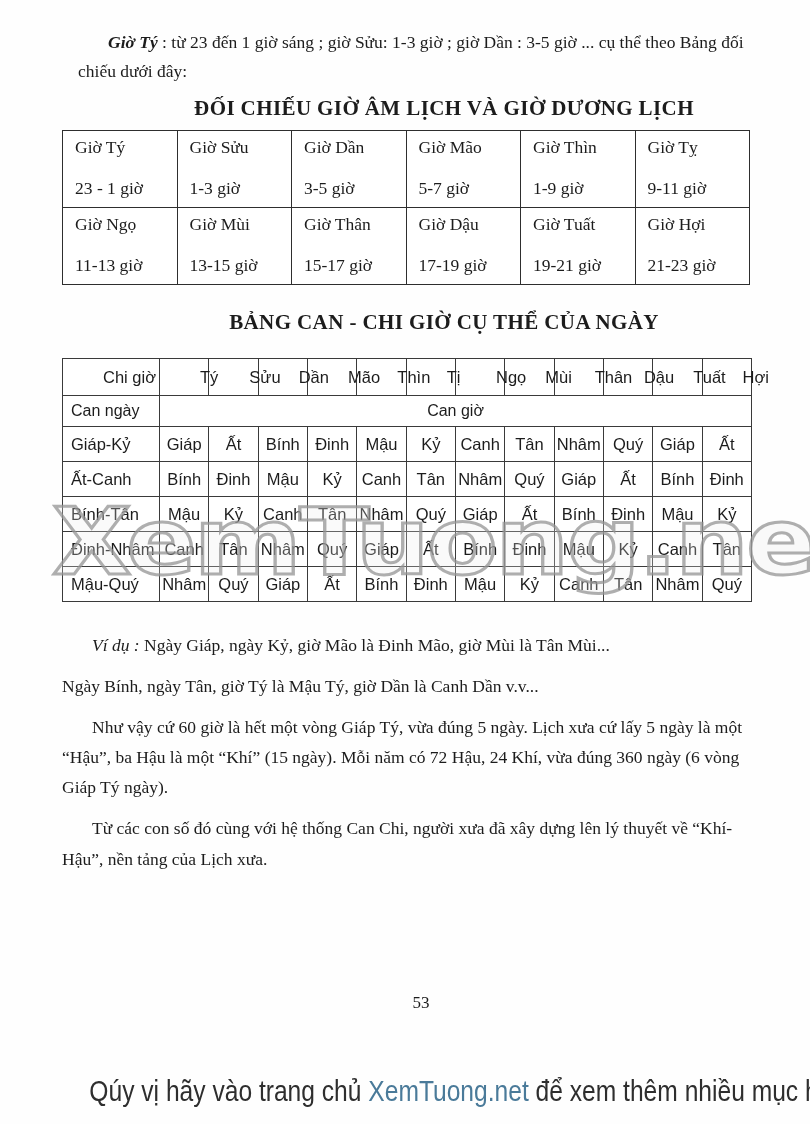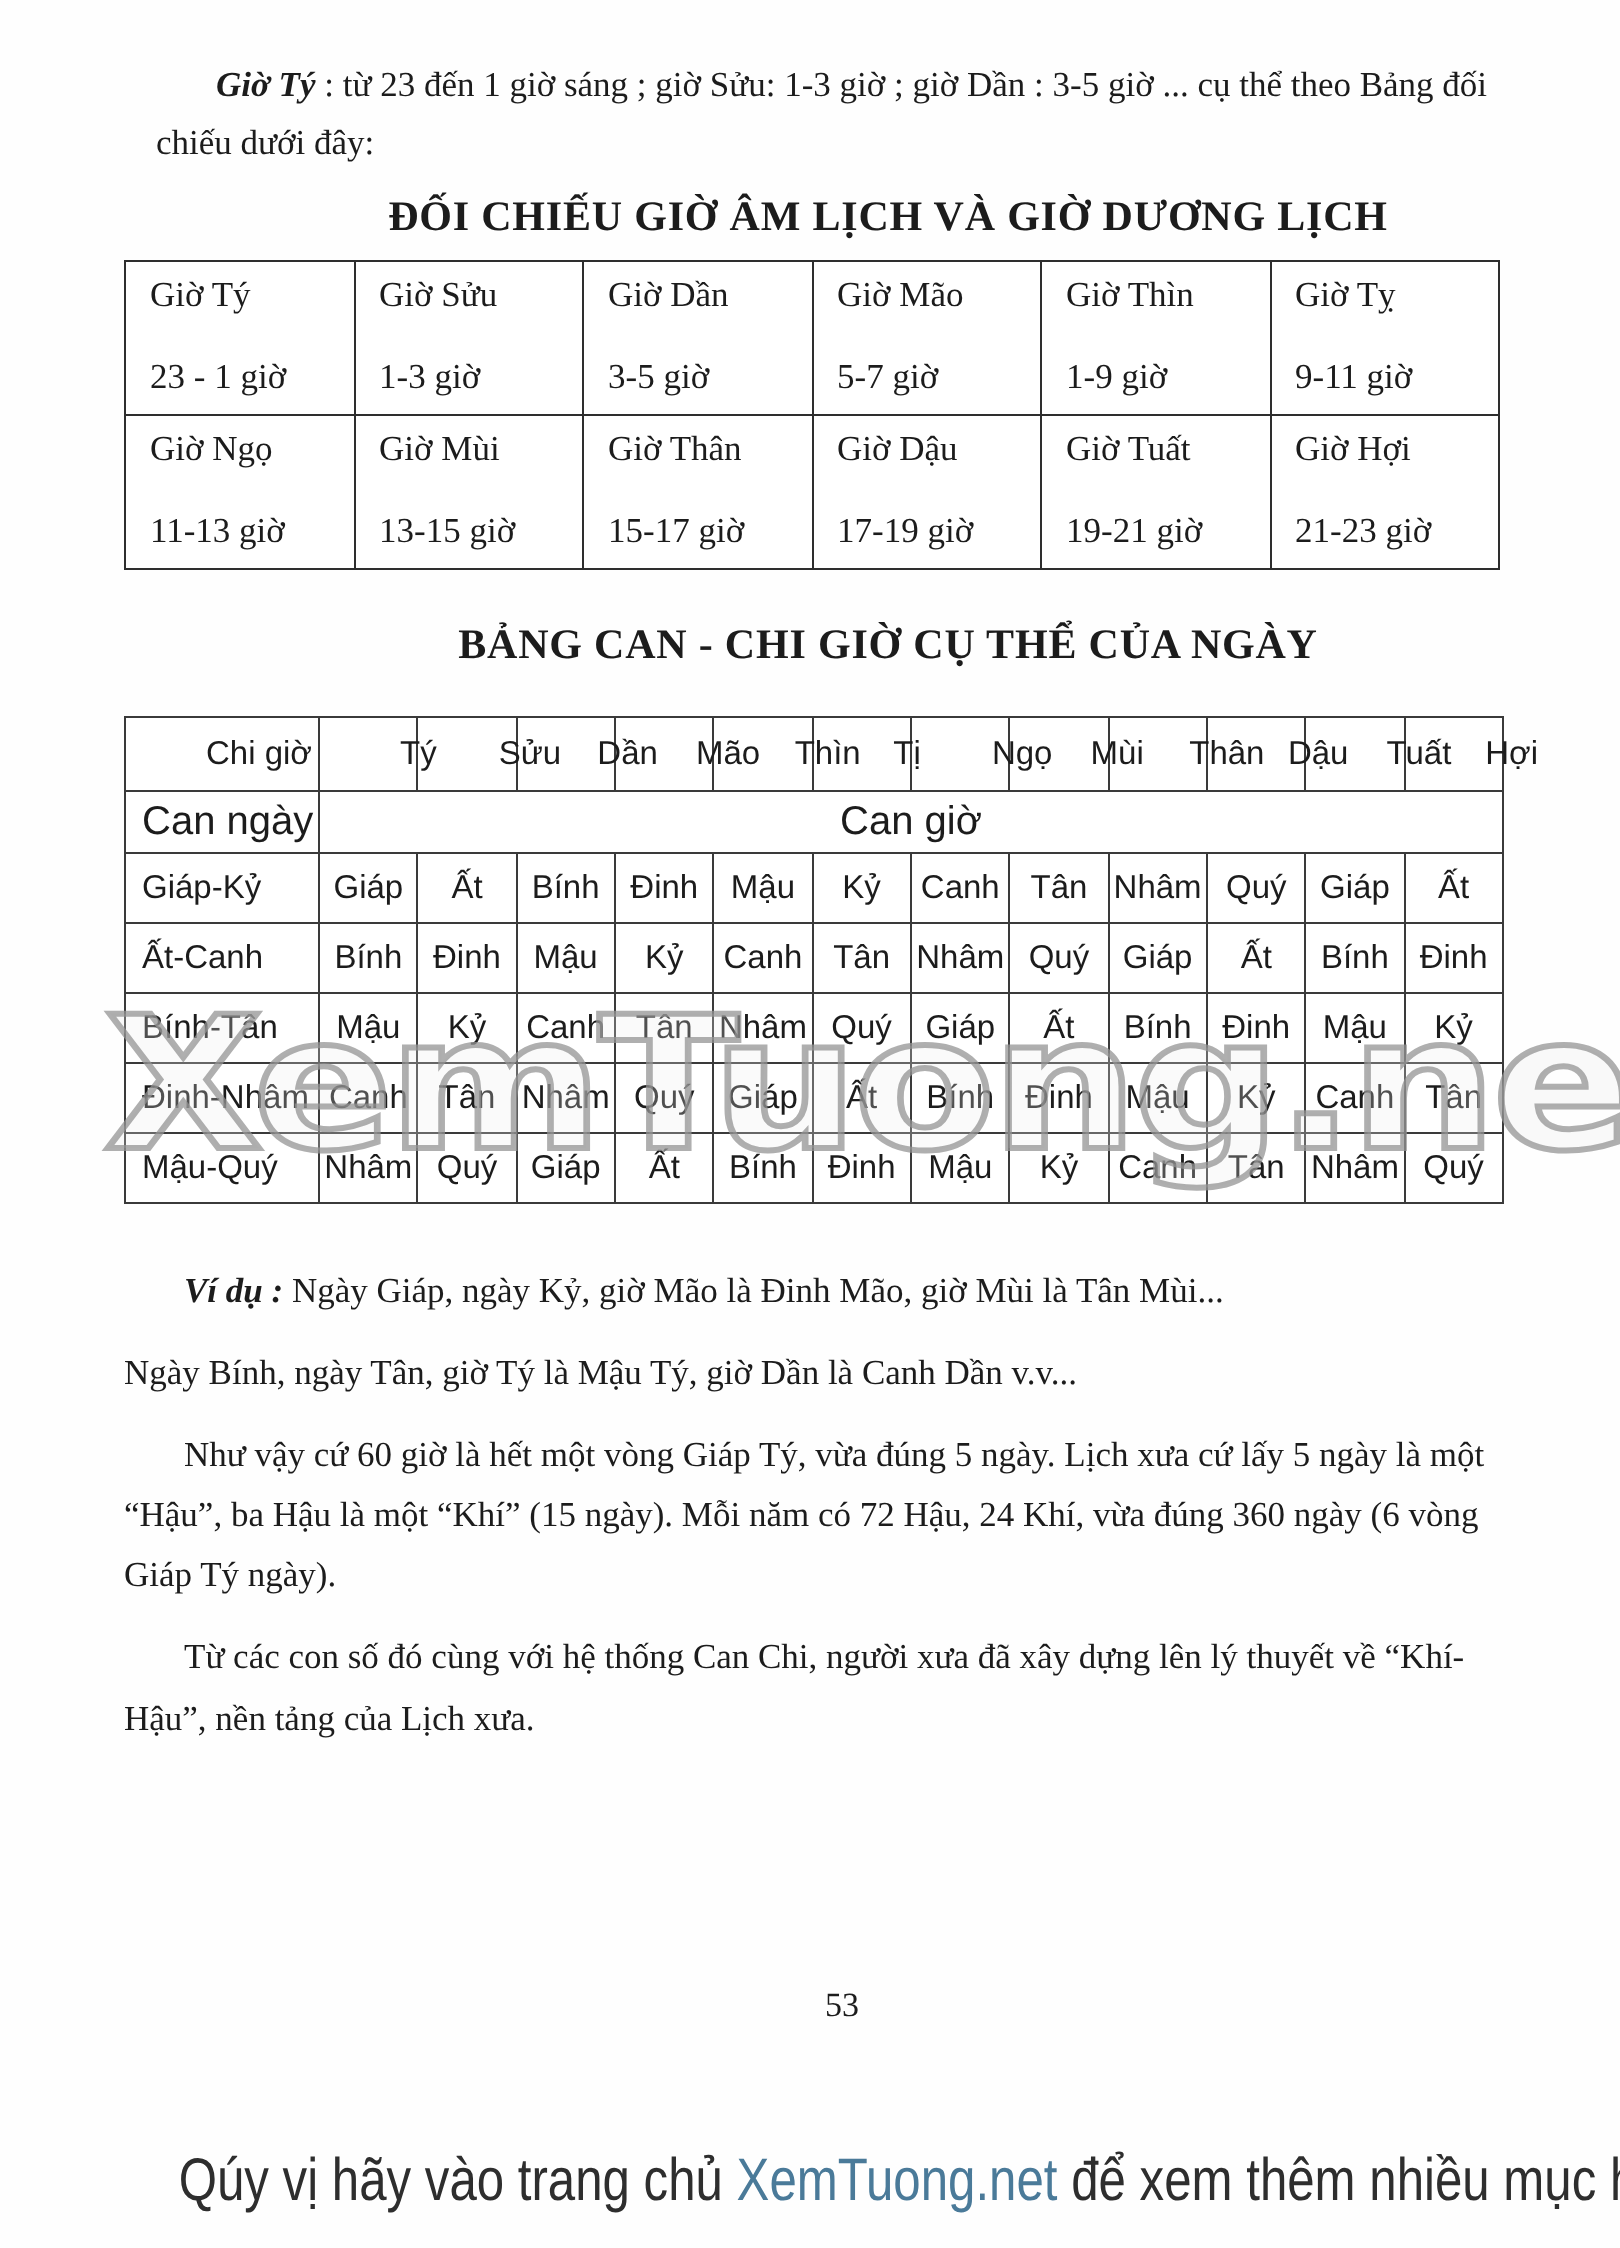--- a/index.html
+++ b/index.html
@@ -43,41 +43,41 @@
   
   .table2 {
     position: absolute; top: 358px; left: 62px; width: 690px;
     table-layout: fixed; font-family: "Liberation Sans", sans-serif;
   }
   .table2 th, .table2 td {
     border: 1.3px solid #3a3a3a; font-weight: normal;
     font-size: 16.5px; text-align: center; padding: 2px;
   }
   .table2 .head-row th { height: 37px; padding-left: 40px; }
-  .table2 .sub-row td { height: 31px; font-size: 20px; }
+  .table2 .sub-row td { height: 31px; font-size: 16px; }
   .table2 .data-row td { height: 35px; }
   .table2 .label-col { width: 97px; text-align: left; padding-left: 8px; }
 
   
   .watermark {
     position: absolute; top: 492px; left: 52px;
     font-family: "DejaVu Sans", sans-serif;
     font-weight: bold; font-size: 92px; line-height: 1.1;
     color: rgba(235, 235, 235, 0.25);
     -webkit-text-stroke: 3px rgba(148, 148, 148, 0.75);
     transform: scaleX(1.12); transform-origin: left center;
     letter-spacing: -2px;
     pointer-events: none; z-index: 5; white-space: nowrap;
   }
 
   
   .bodytext { position: absolute; top: 630px; left: 62px; width: 692px; font-size: 17.5px; line-height: 1.72; }
   .bodytext p { margin-bottom: 11px; }
   .bodytext p.indent { text-indent: 30px; }
-  .bodytext .lead { font-style: italic; font-weight: bold; }
+  .bodytext .lead { font-style: italic; font-weight: normal; }
 
   
   .pageno { position: absolute; top: 993px; left: 0; width: 100%; text-align: center; font-size: 17px; margin-left: 16px; }
 
   
   .footer {
     position: absolute; top: 1074px; left: 0; width: 100%;
     text-align: center;
     font-family: "Liberation Sans", sans-serif;
     font-size: 30px; color: #2e2e2e;

